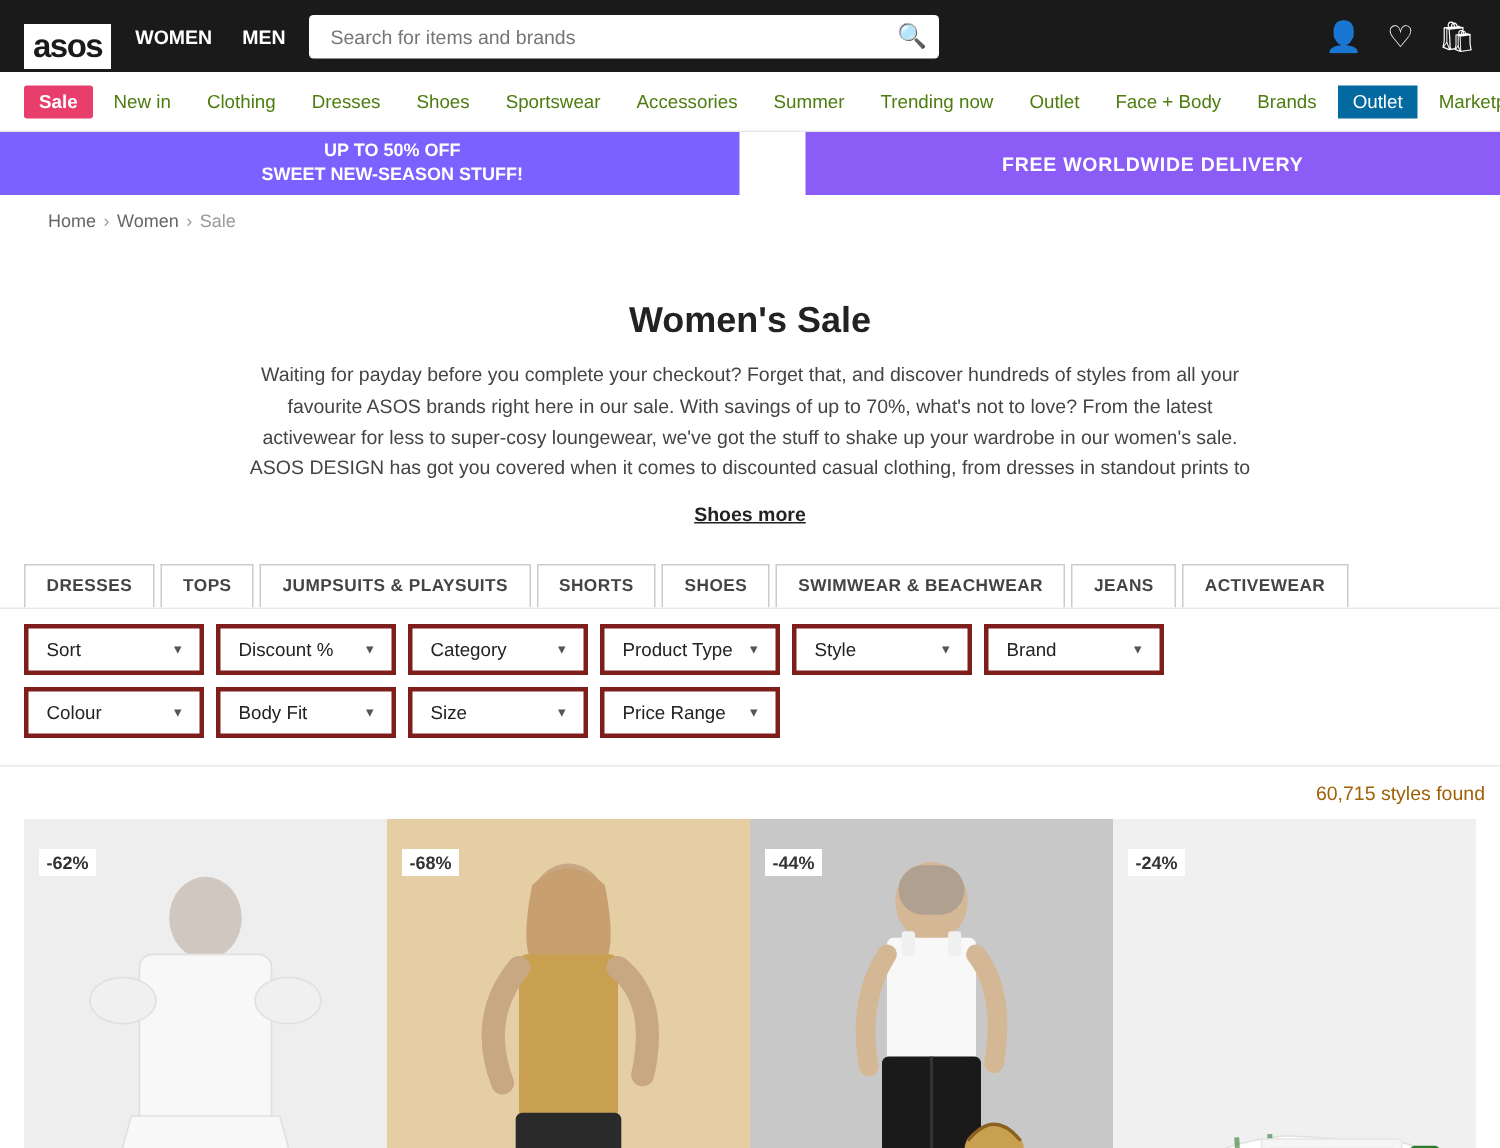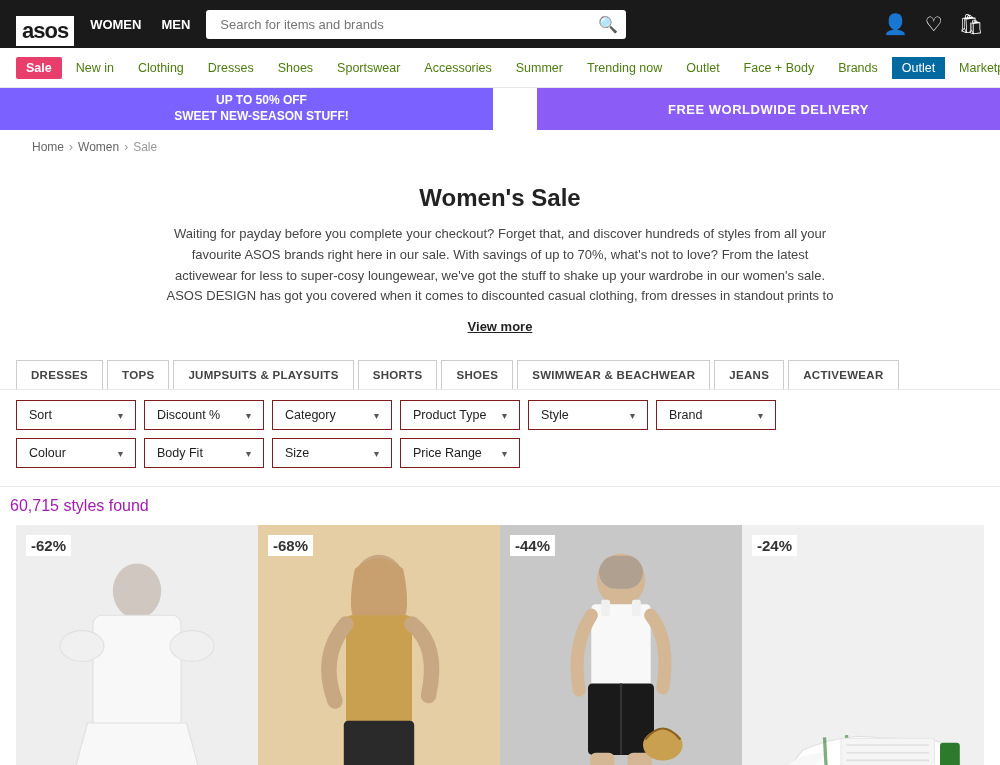--- a/index.html
+++ b/index.html
@@ -27,42 +27,42 @@
     .promo-left { background: #7b61ff; flex: 1; display: flex; align-items: center; justify-content: center; color: #fff; font-weight: 700; font-size: 12px; text-align: center; line-height: 1.3; padding-left: 30px; }
     .promo-right { background: #8b5cf6; flex: 1; display: flex; align-items: center; justify-content: center; color: #fff; font-weight: 700; font-size: 13px; letter-spacing: 0.5px; margin-left: 44px; }
 
     
     .breadcrumb { padding: 10px 32px; font-size: 12px; color: #666; display: flex; align-items: center; gap: 5px; }
     .breadcrumb a { color: #666; text-decoration: none; }
     .breadcrumb span { color: #999; }
 
     
     .page-title-section { text-align: center; padding: 20px 16px 10px; }
-    .page-title-section h1 { font-size: 24px; font-weight: 700; margin-bottom: 12px; }
+    .page-title-section h1 { font-size: 24px; font-weight: 700; margin-bottom: 12px; margin-top: 16px; }
     .page-desc { font-size: 13px; color: #444; max-width: 680px; margin: 12px auto; line-height: 1.6; }
     .view-more { font-weight: 700; text-decoration: underline; cursor: pointer; font-size: 13px; }
 
     
     .category-tabs { display: flex; gap: 0; padding: 16px 16px 0; border-bottom: 1px solid #e8e8e8; overflow-x: auto; }
     .cat-tab { padding: 8px 14px; font-size: 11.5px; font-weight: 700; text-transform: uppercase; letter-spacing: 0.3px; color: #444; border: 1px solid #ccc; border-bottom: none; cursor: pointer; white-space: nowrap; background: #fff; margin-right: 4px; }
 
     
     .filter-bar { padding: 10px 16px; border-bottom: 1px solid #e8e8e8; }
     .filter-row { display: flex; gap: 8px; margin-bottom: 8px; flex-wrap: wrap; }
-    .filter-dropdown { display: flex; align-items: center; gap: 4px; padding: 7px 12px; border: 1px solid #7f1d1d; font-size: 12.5px; cursor: pointer; min-width: 120px; justify-content: space-between; background: #fff; }
+    .filter-dropdown { display: flex; align-items: center; gap: 4px; padding: 7px 12px; border: 3px solid #7f1d1d; font-size: 12.5px; cursor: pointer; min-width: 120px; justify-content: space-between; background: #fff; }
     .filter-dropdown .chevron { font-size: 10px; color: #555; }
 
     
-    .results-count { text-align: left; padding: 10px; font-size: 16px; color: #a21caf; }
+    .results-count { text-align: right; padding: 10px; font-size: 13px; color: #a16207; }
 
     
     .product-grid { display: grid; grid-template-columns: repeat(4, 1fr); gap: 0; padding: 0 16px 30px; }
     .product-card { position: relative; cursor: pointer; }
     .product-image { width: 100%; aspect-ratio: 2/3; background: #e8e8e8; overflow: hidden; position: relative; }
-    .discount-badge { position: absolute; top: 10px; left: 10px; background: #fff; color: #333; font-size: 15px; font-weight: 700; padding: 2px 5px; }
+    .discount-badge { position: absolute; top: 20px; left: 10px; background: #fff; color: #333; font-size: 12px; font-weight: 700; padding: 2px 5px; }
 
     
     .img-placeholder { width: 100%; height: 100%; display: flex; align-items: center; justify-content: center; }
     .product-1 { background: linear-gradient(135deg, #f0f0f0 0%, #d8d8d8 100%); }
     .product-2 { background: linear-gradient(135deg, #e8d5b0 0%, #d4b896 100%); }
     .product-3 { background: linear-gradient(135deg, #e0e0e0 0%, #b0b0b0 100%); }
     .product-4 { background: linear-gradient(135deg, #f5f5f5 0%, #e0e0e0 100%); }
   </style>
 </head>
 <body>
@@ -114,21 +114,21 @@
   <a>Home</a>
   <span>›</span>
   <a>Women</a>
   <span>›</span>
   <span>Sale</span>
 </div>
 
 <div class="page-title-section">
   <h1>Women's Sale</h1>
   <p class="page-desc">Waiting for payday before you complete your checkout? Forget that, and discover hundreds of styles from all your favourite ASOS brands right here in our sale. With savings of up to 70%, what's not to love? From the latest activewear for less to super-cosy loungewear, we've got the stuff to shake up your wardrobe in our women's sale. ASOS DESIGN has got you covered when it comes to discounted casual clothing, from dresses in standout prints to</p>
-  <p><span class="view-more">View more</span></p>
+  <p><span class="view-more">Shoes more</span></p>
 </div>
 
 <div class="category-tabs">
   <div class="cat-tab">DRESSES</div>
   <div class="cat-tab">TOPS</div>
   <div class="cat-tab">JUMPSUITS &amp; PLAYSUITS</div>
   <div class="cat-tab">SHORTS</div>
   <div class="cat-tab">SHOES</div>
   <div class="cat-tab">SWIMWEAR &amp; BEACHWEAR</div>
   <div class="cat-tab">JEANS</div>

